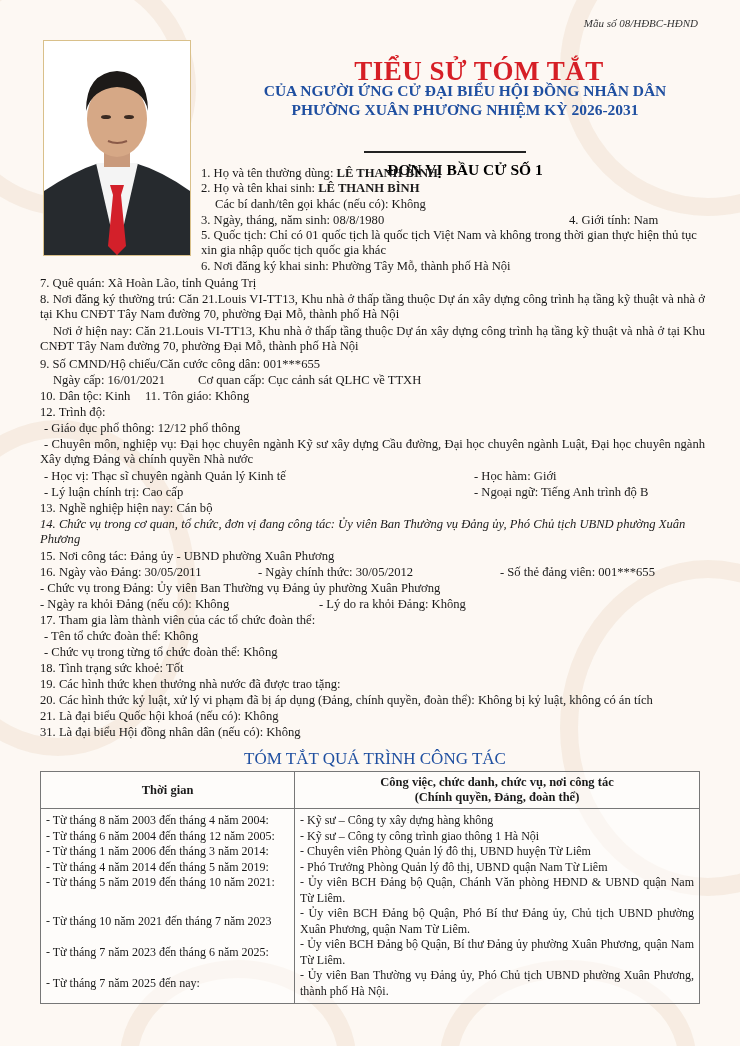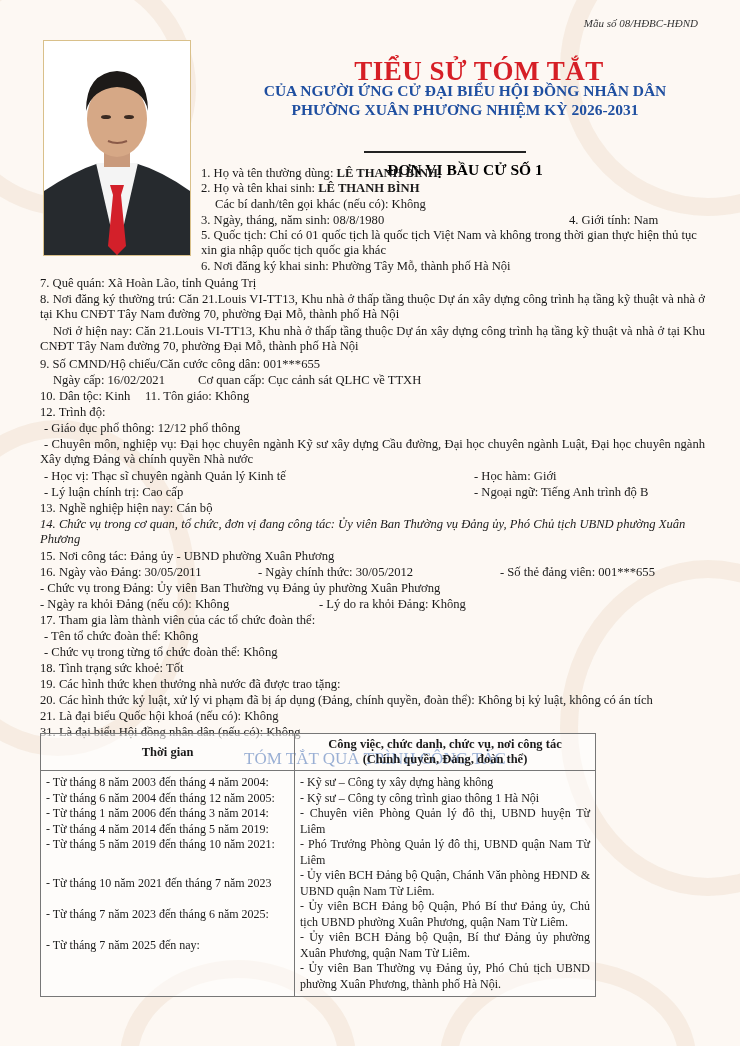--- a/index.html
+++ b/index.html
@@ -29,21 +29,21 @@
   }
   .title-rule { position:absolute; left:364px; width:162px; top:151px; height:2px; background:#222; }
   .line { position:absolute; font-size:12.6px; line-height:15px; white-space:nowrap; }
   .wrap { white-space:normal; }
   b.nm { font-weight:bold; }
   .sec-title {
     position:absolute; left:30px; width:690px; top:749px; text-align:center;
     color:#1f4fa0; font-weight:normal; font-size:17px;
   }
   table.work {
-    position:absolute; left:40px; top:733px; width:556px;
+    position:absolute; left:40px; top:771px; width:660px;
     border-collapse:collapse; font-size:12px; line-height:15.5px;
     background:rgba(255,255,255,0.55);
   }
   table.work th, table.work td { border:1.5px solid #777; vertical-align:top; }
   table.work th { font-weight:bold; font-size:12.5px; height:34px; vertical-align:middle; text-align:center; line-height:15px; }
   table.work td { padding:4px 5px 4px 5px; }
   .col1 { width:243px; }
   .trow { display:block; white-space:nowrap; }
   .drow { display:block; text-align:justify; }
 </style>
@@ -93,21 +93,21 @@
 <div class="line" style="left:569px;top:213px">4. Giới tính: Nam</div>
 <div class="line wrap" style="left:201px;top:228px;width:500px;text-indent:0;">
   <span>5. Quốc tịch: Chỉ có 01 quốc tịch là quốc tịch Việt Nam và không trong thời gian thực hiện thủ tục xin gia nhập quốc tịch quốc gia khác</span>
 </div>
 <div class="line" style="left:201px;top:259px">6. Nơi đăng ký khai sinh: Phường Tây Mỗ, thành phố Hà Nội</div>
 
 <div class="line" style="left:40px;top:276px">7. Quê quán: Xã Hoàn Lão, tỉnh Quảng Trị</div>
 <div class="line wrap" style="left:40px;top:292px;width:665px;text-align:justify;">8. Nơi đăng ký thường trú: Căn 21.Louis VI-TT13, Khu nhà ở thấp tầng thuộc Dự án xây dựng công trình hạ tầng kỹ thuật và nhà ở tại Khu CNĐT Tây Nam đường 70, phường Đại Mỗ, thành phố Hà Nội</div>
 <div class="line wrap" style="left:40px;top:324px;width:665px;text-indent:13px;text-align:justify;">Nơi ở hiện nay: Căn 21.Louis VI-TT13, Khu nhà ở thấp tầng thuộc Dự án xây dựng công trình hạ tầng kỹ thuật và nhà ở tại Khu CNĐT Tây Nam đường 70, phường Đại Mỗ, thành phố Hà Nội</div>
 <div class="line" style="left:40px;top:357px">9. Số CMND/Hộ chiếu/Căn cước công dân: 001***655</div>
-<div class="line" style="left:53px;top:373px">Ngày cấp: 16/02/2021</div>
+<div class="line" style="left:53px;top:373px">Ngày cấp: 16/01/2021</div>
 <div class="line" style="left:198px;top:373px">Cơ quan cấp: Cục cảnh sát QLHC về TTXH</div>
 <div class="line" style="left:40px;top:389px">10. Dân tộc: Kinh</div>
 <div class="line" style="left:145px;top:389px">11. Tôn giáo: Không</div>
 <div class="line" style="left:40px;top:405px">12. Trình độ:</div>
 <div class="line" style="left:44px;top:421px">- Giáo dục phổ thông: 12/12 phổ thông</div>
 <div class="line wrap" style="left:40px;top:437px;width:665px;text-indent:4px;text-align:justify;">- Chuyên môn, nghiệp vụ: Đại học chuyên ngành Kỹ sư xây dựng Cầu đường, Đại học chuyên ngành Luật, Đại học chuyên ngành Xây dựng Đảng và chính quyền Nhà nước</div>
 <div class="line" style="left:44px;top:469px">- Học vị: Thạc sĩ chuyên ngành Quản lý Kinh tế</div>
 <div class="line" style="left:474px;top:469px">- Học hàm: Giới</div>
 <div class="line" style="left:44px;top:485px">- Lý luận chính trị: Cao cấp</div>
 <div class="line" style="left:474px;top:485px">- Ngoại ngữ: Tiếng Anh trình độ B</div>

